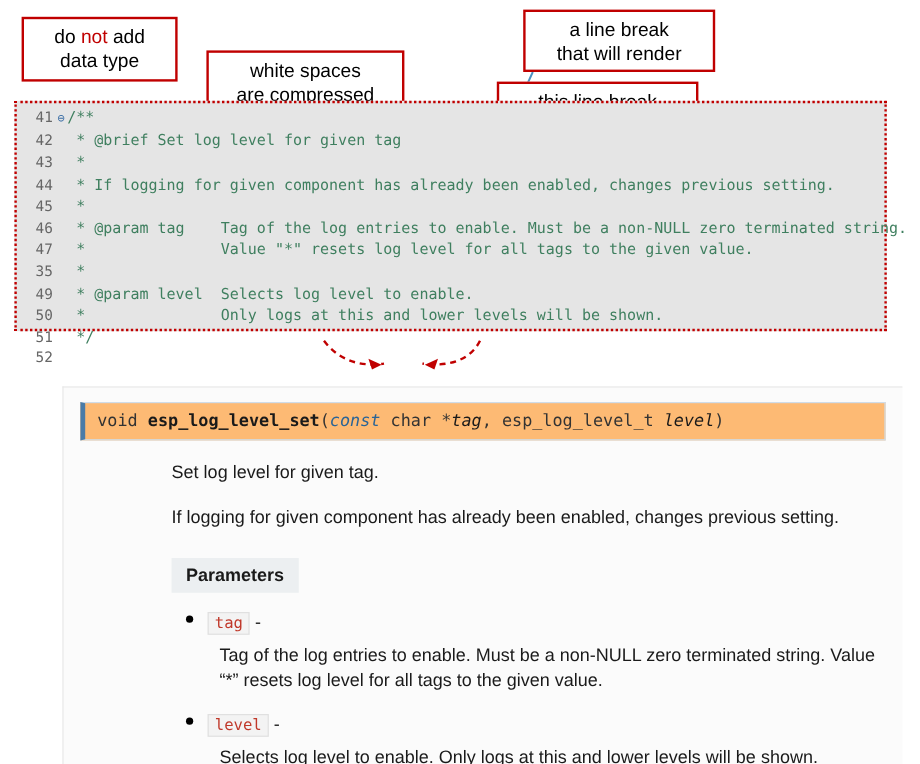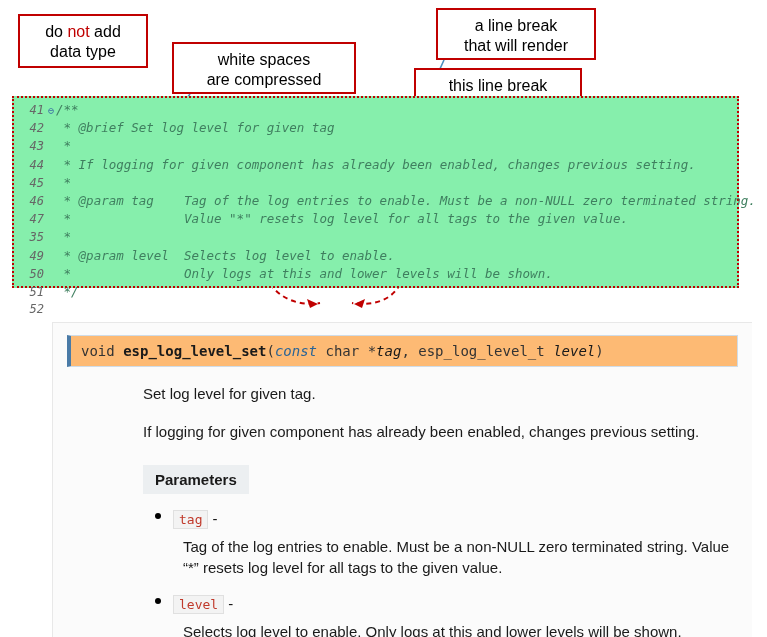--- a/index.html
+++ b/index.html
@@ -23,44 +23,43 @@
     color: #000000;
     font-size: 16px;
     line-height: 1.25;
     text-align: center;
     padding: 6px 10px;
     box-sizing: border-box;
   }
   .callout .hl { color: #c00000; }
 
   #callout-datatype { left: 18px;  top: 14px;  width: 130px; height: 54px; }
-  #callout-spaces   { left: 172px; top: 42px;  width: 184px; height: 52px; }
+  #callout-spaces   { left: 172px; top: 42px;  width: 165px; height: 52px; }
   #callout-break-render { left: 436px; top: 8px; width: 160px; height: 52px; }
   #callout-break-norender { left: 414px; top: 68px; width: 168px; height: 52px; }
 
   
   #connectors {
     position: absolute;
     left: 0; top: 0;
     width: 767px; height: 637px;
     pointer-events: none;
   }
 
   
   #code-panel {
     position: absolute;
     left: 12px;
-    top: 96px;
+    top: 84px;
     width: 727px;
     height: 192px;
     border: 2px dotted #c00000;
-    background: #86efac;
+    background: #e5e5e5;
     box-sizing: border-box;
     padding: 3px 4px 3px 4px;
-    font-style: italic;
   }
   .code-line {
     display: flex;
     align-items: baseline;
     font-family: "DejaVu Sans Mono", monospace;
     font-size: 12.5px;
     line-height: 17.2px;
     white-space: pre;
   }
   .ln {

